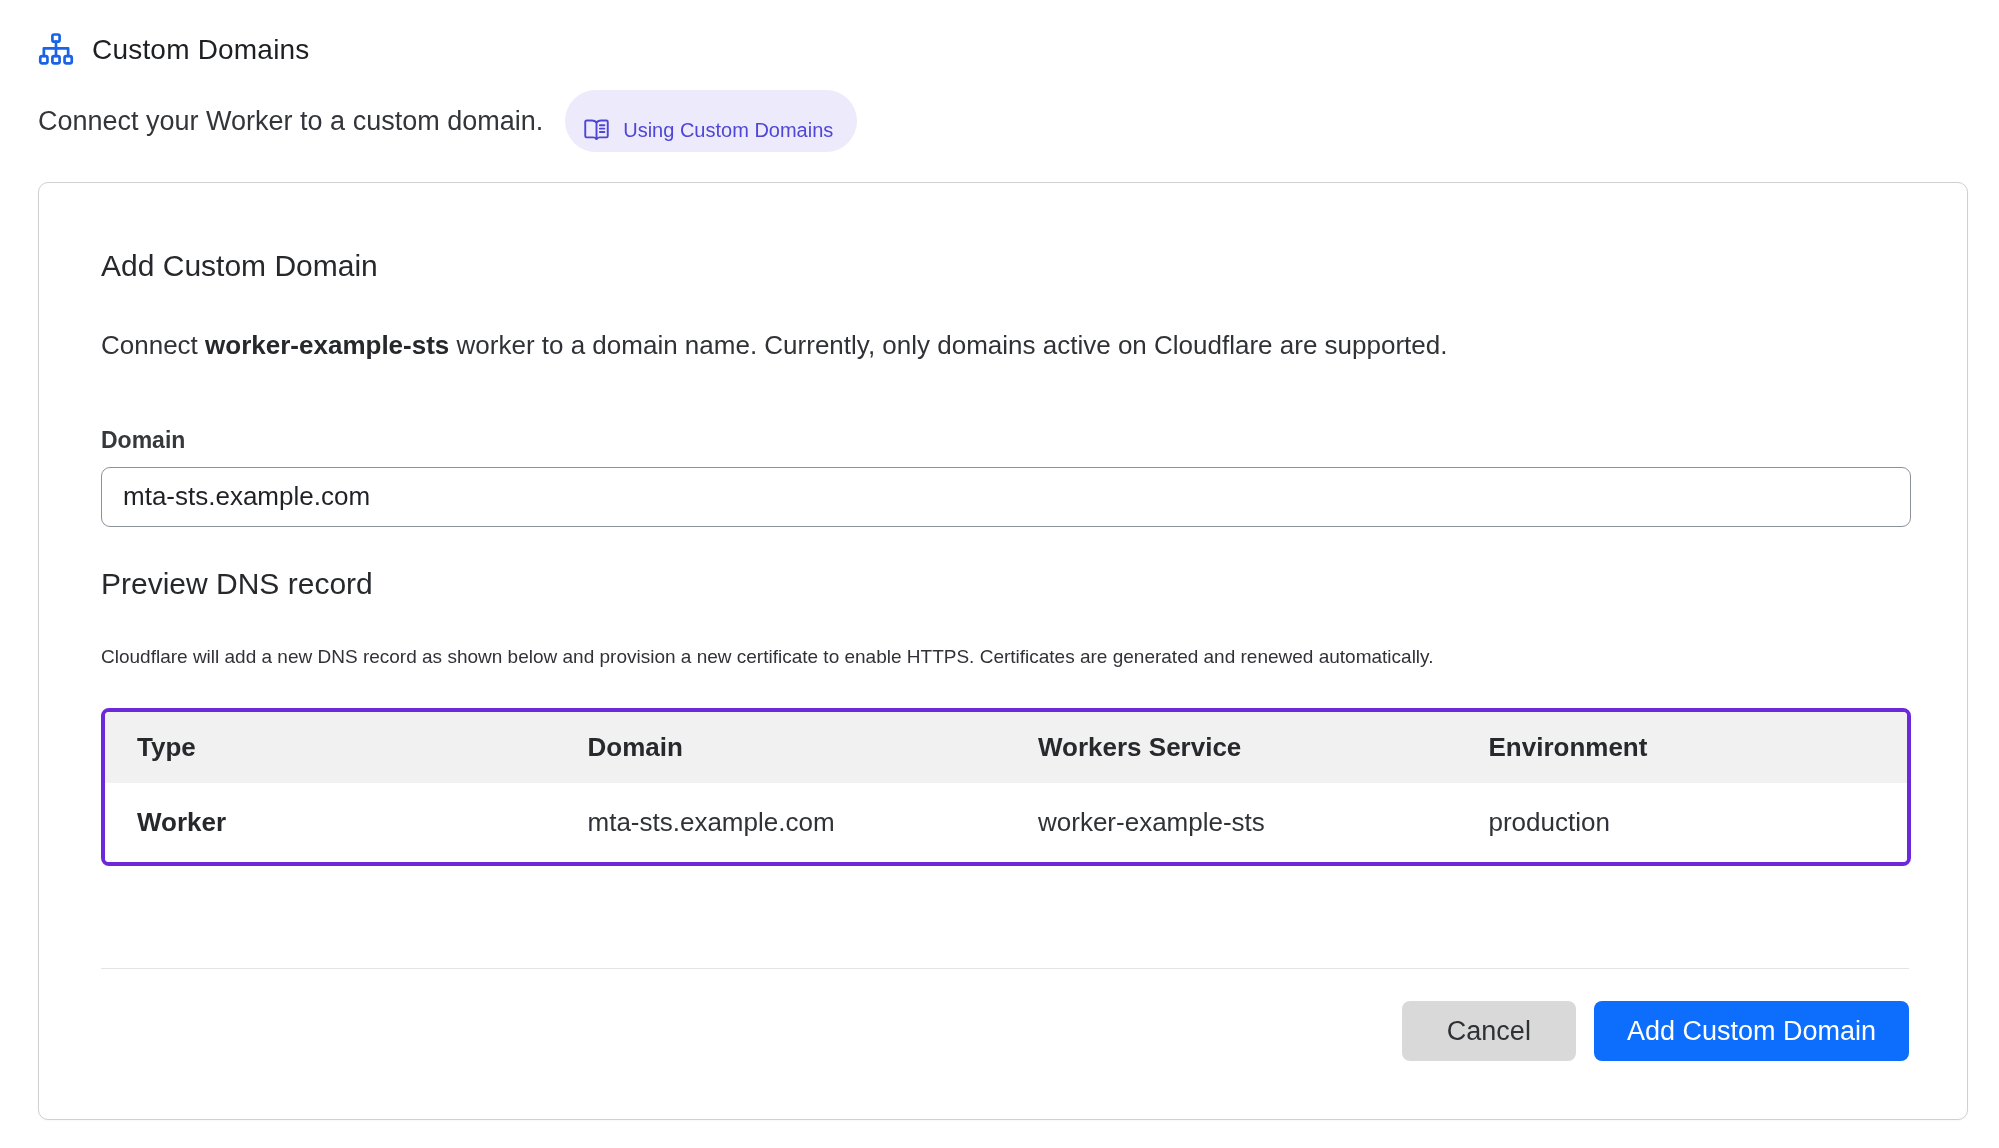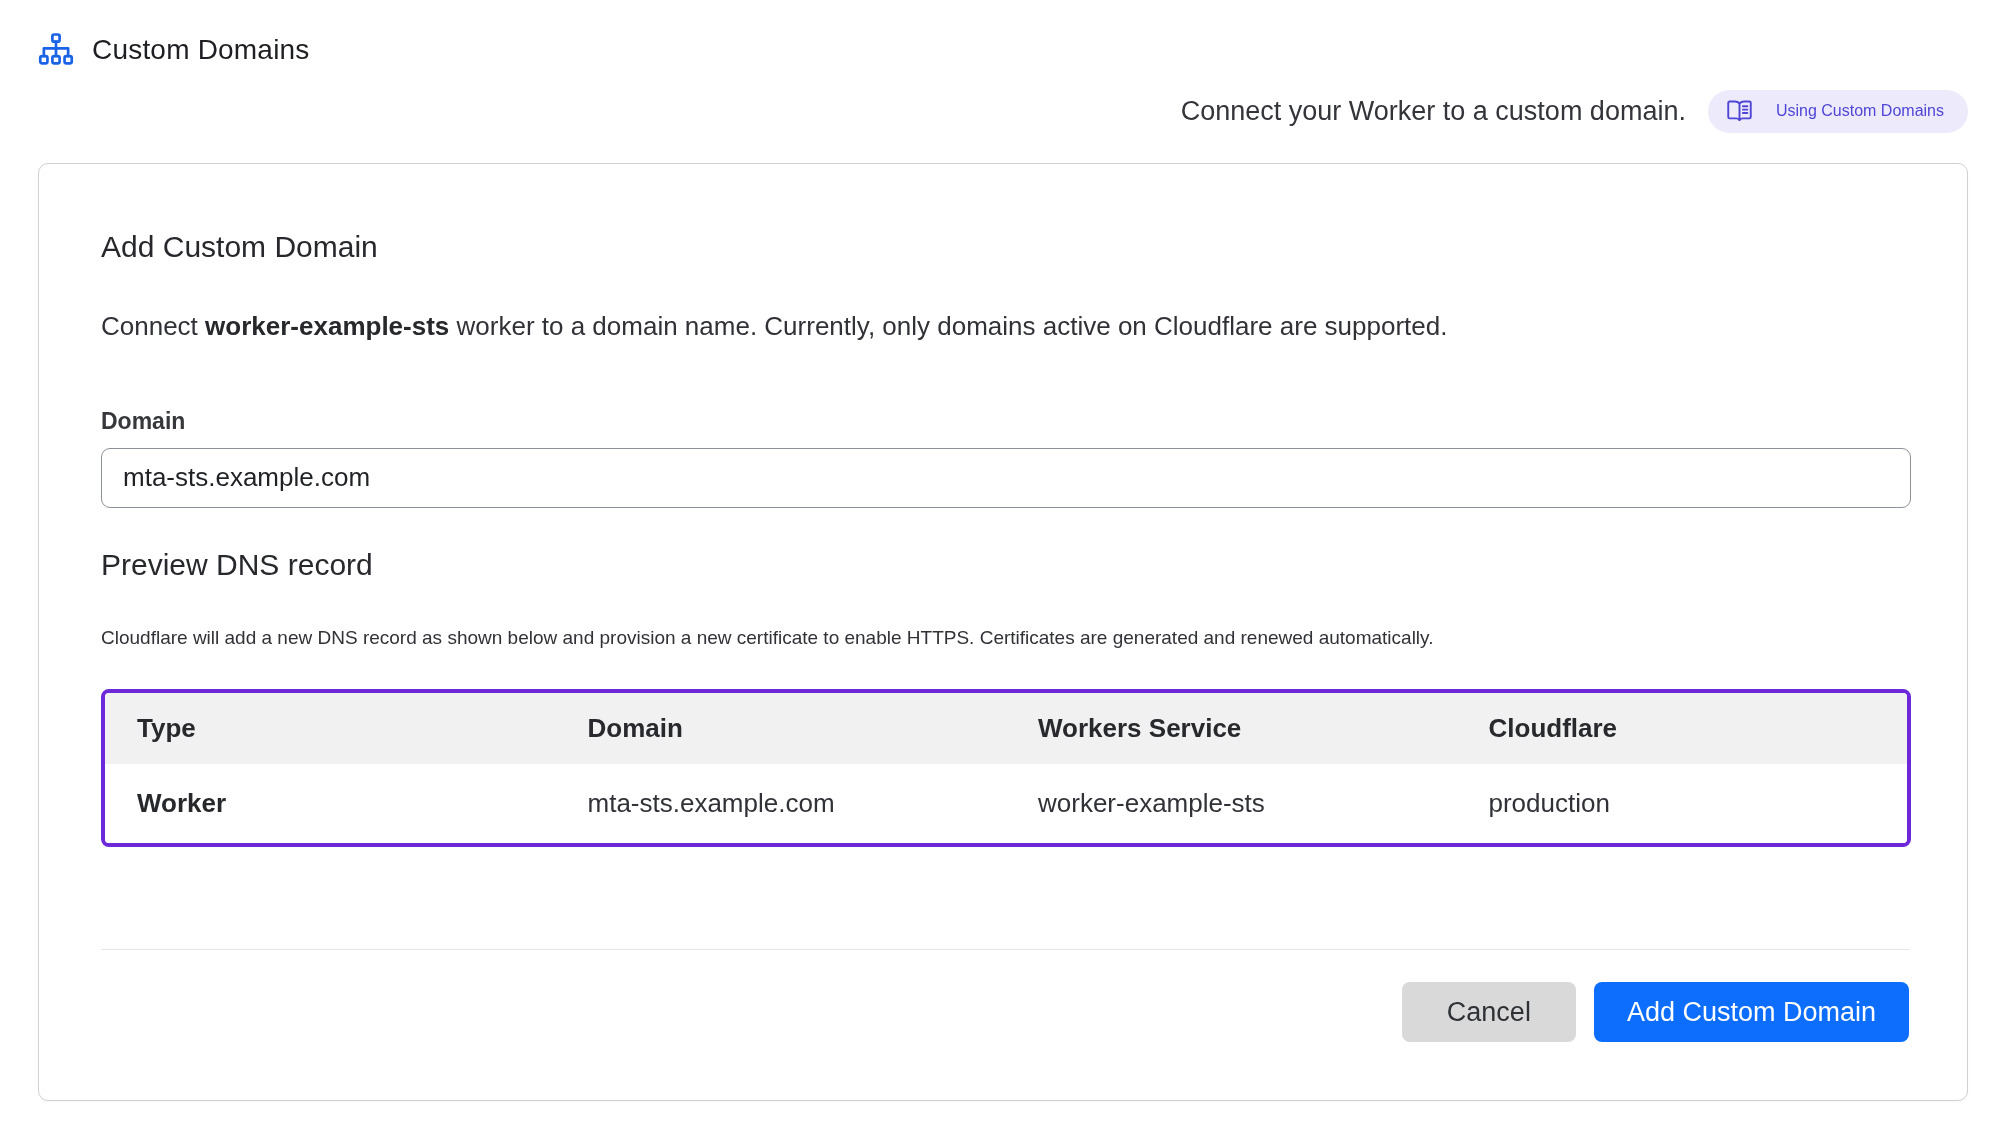--- a/index.html
+++ b/index.html
@@ -11,27 +11,27 @@
     color: #303237;
     -webkit-font-smoothing: antialiased;
   }
   .page { padding: 32px 31px 26px 38px; }
 
   
   .page-header { display: flex; align-items: center; gap: 18px; margin-bottom: 22px; }
   .page-header .icon-wrap { display: inline-flex; width: 36px; height: 36px; }
   .page-title { font-size: 28px; font-weight: 400; color: #1d1f23; margin: 0; letter-spacing: 0.2px; }
 
-  .page-sub { display: flex; align-items: center; gap: 22px; margin-bottom: 30px; justify-content: flex-end; }
+  .page-sub { display: flex; align-items: center; gap: 22px; margin-bottom: 30px; }
   .page-subtitle { font-size: 27px; color: #33353a; }
   .docs-badge {
-    display: inline-flex; align-items: center; gap: 23px;
+    display: inline-flex; align-items: center; gap: 13px;
     background: var(--badge-bg, #eceafb); color: var(--badge-fg, #4f46d6);
-    border-radius: 999px; padding: 7px 24px 9px 18px;
-    font-size: 16px; text-decoration: none; cursor: pointer; line-height: 1.2;
+    border-radius: 999px; padding: 26px 24px 9px 18px;
+    font-size: 20px; text-decoration: none; cursor: pointer; line-height: 1.2;
   }
   .docs-badge svg { display: block; }
 
   
   .card {
     width: 1930px;
     border: 1px solid #cfd0d3;
     border-radius: 10px;
     background: #ffffff;
     box-shadow: 0 1px 2px rgba(0,0,0,0.03);
@@ -125,21 +125,21 @@
 
     <p class="preview-desc">Cloudflare will add a new DNS record as shown below and provision a new certificate to enable HTTPS. Certificates are generated and renewed automatically.</p>
 
     <div class="table-wrap">
       <table class="dns-table">
         <thead>
           <tr>
             <th>Type</th>
             <th>Domain</th>
             <th>Workers Service</th>
-            <th>Cloudflare</th>
+            <th>Environment</th>
           </tr>
         </thead>
         <tbody>
           <tr>
             <td class="cell-type">Worker</td>
             <td>mta-sts.example.com</td>
             <td>worker-example-sts</td>
             <td>production</td>
           </tr>
         </tbody>

